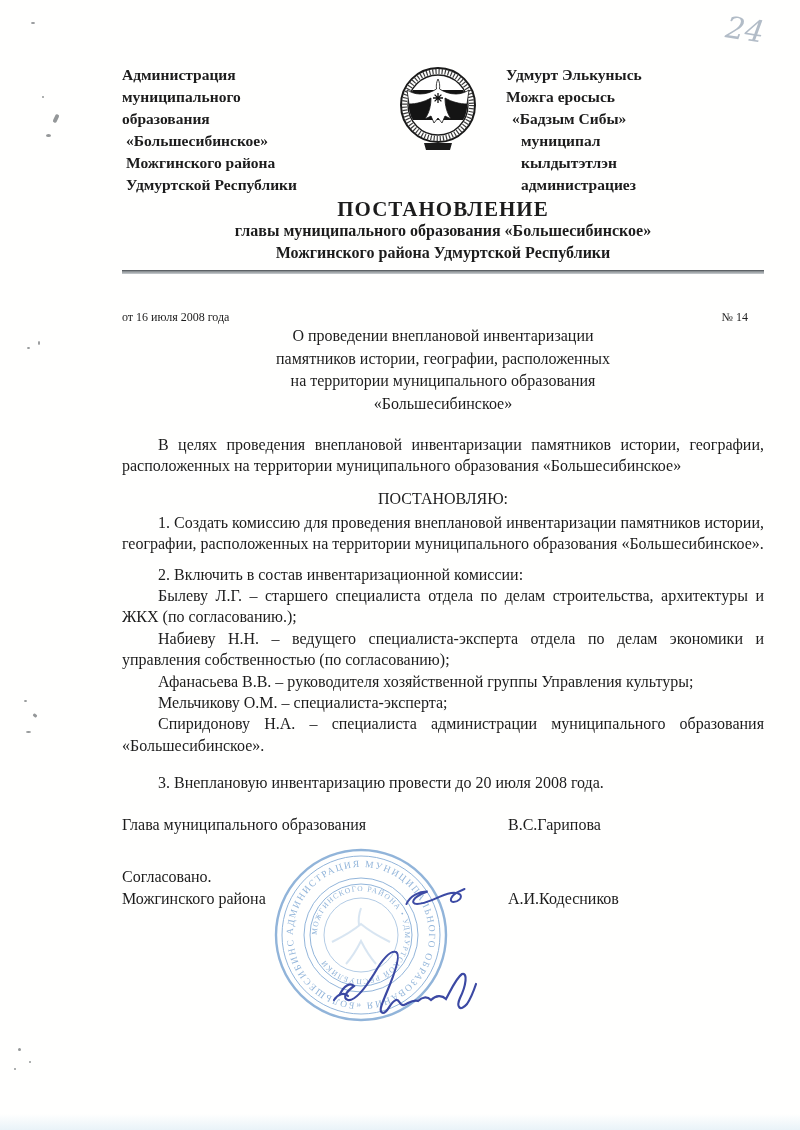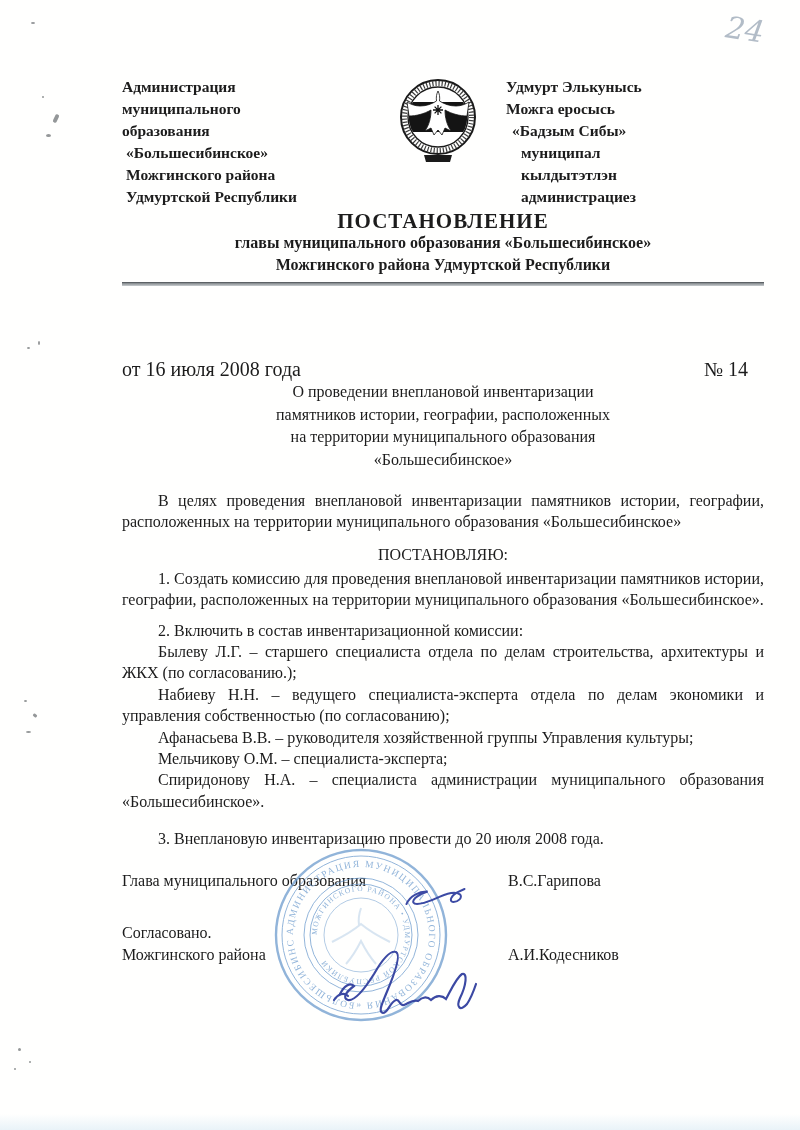--- a/index.html
+++ b/index.html
@@ -1,33 +1,33 @@
 <!DOCTYPE html>
 <html><head>
 <meta charset="utf-8">
 <style>
   html,body{margin:0;padding:0;background:#ffffff;}
   .page{position:relative;width:800px;height:1130px;background:#fffffe;overflow:hidden;
         font-family:"Liberation Serif","DejaVu Serif",serif;color:#1c1c1c;}
-  .content{position:absolute;left:122px;top:12px;width:642px;}
+  .content{position:absolute;left:122px;top:0;width:642px;}
   
   .letterhead{margin-top:64px;display:flex;align-items:flex-start;}
   .lh-left{width:252px;font-weight:bold;font-size:15.5px;line-height:22px;}
   .lh-left .ln:nth-child(n+4){padding-left:4px;}
   .lh-emblem{width:84px;margin-left:22px;flex:none;}
   .lh-right{margin-left:26px;font-weight:bold;font-size:15.5px;line-height:22px;}
   .lh-right .ln:nth-child(3){padding-left:6px;}
   .lh-right .ln:nth-child(n+4){padding-left:15px;}
   
   .doc-title{margin-top:2px;text-align:center;font-weight:bold;line-height:22px;}
   .doc-title .t1{font-size:21px;letter-spacing:1px;}
   .doc-title .t2,.doc-title .t3{font-size:16px;}
   .rule{margin-top:6px;height:3px;background:linear-gradient(#7e8487,#c9cdd0);border-top:1px solid #5c6165;}
   
-  .meta-row{margin-top:72px;display:flex;justify-content:space-between;font-size:20px;padding-right:16px;}
+  .meta-row{margin-top:36px;display:flex;justify-content:space-between;font-size:12px;padding-right:16px;}
   .subject{font-size:16px;line-height:22.5px;text-align:center;}
   
   .para{margin:0;font-size:16px;line-height:21.4px;text-align:justify;text-indent:36px;}
   .intro{margin-top:19px;}
   .resolve{margin-top:11px;text-align:center;font-size:16px;line-height:22px;}
   .item1{margin-top:2px;}
   .item2{margin-top:9px;}
   .item3{margin-top:16px;}
   
   .sig-row{position:relative;margin-top:20px;font-size:16px;line-height:22px;}

